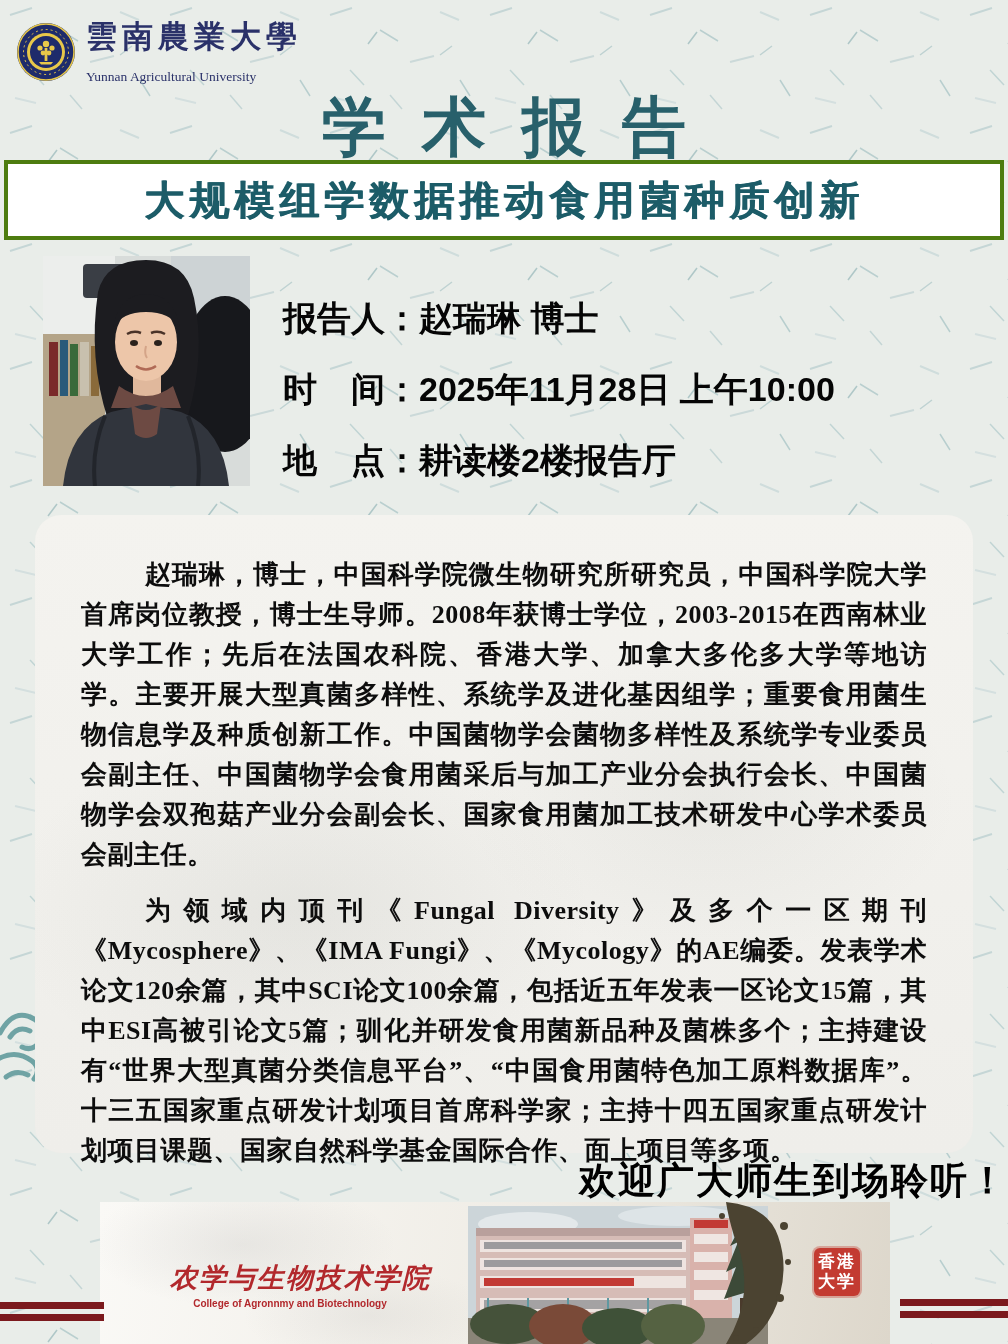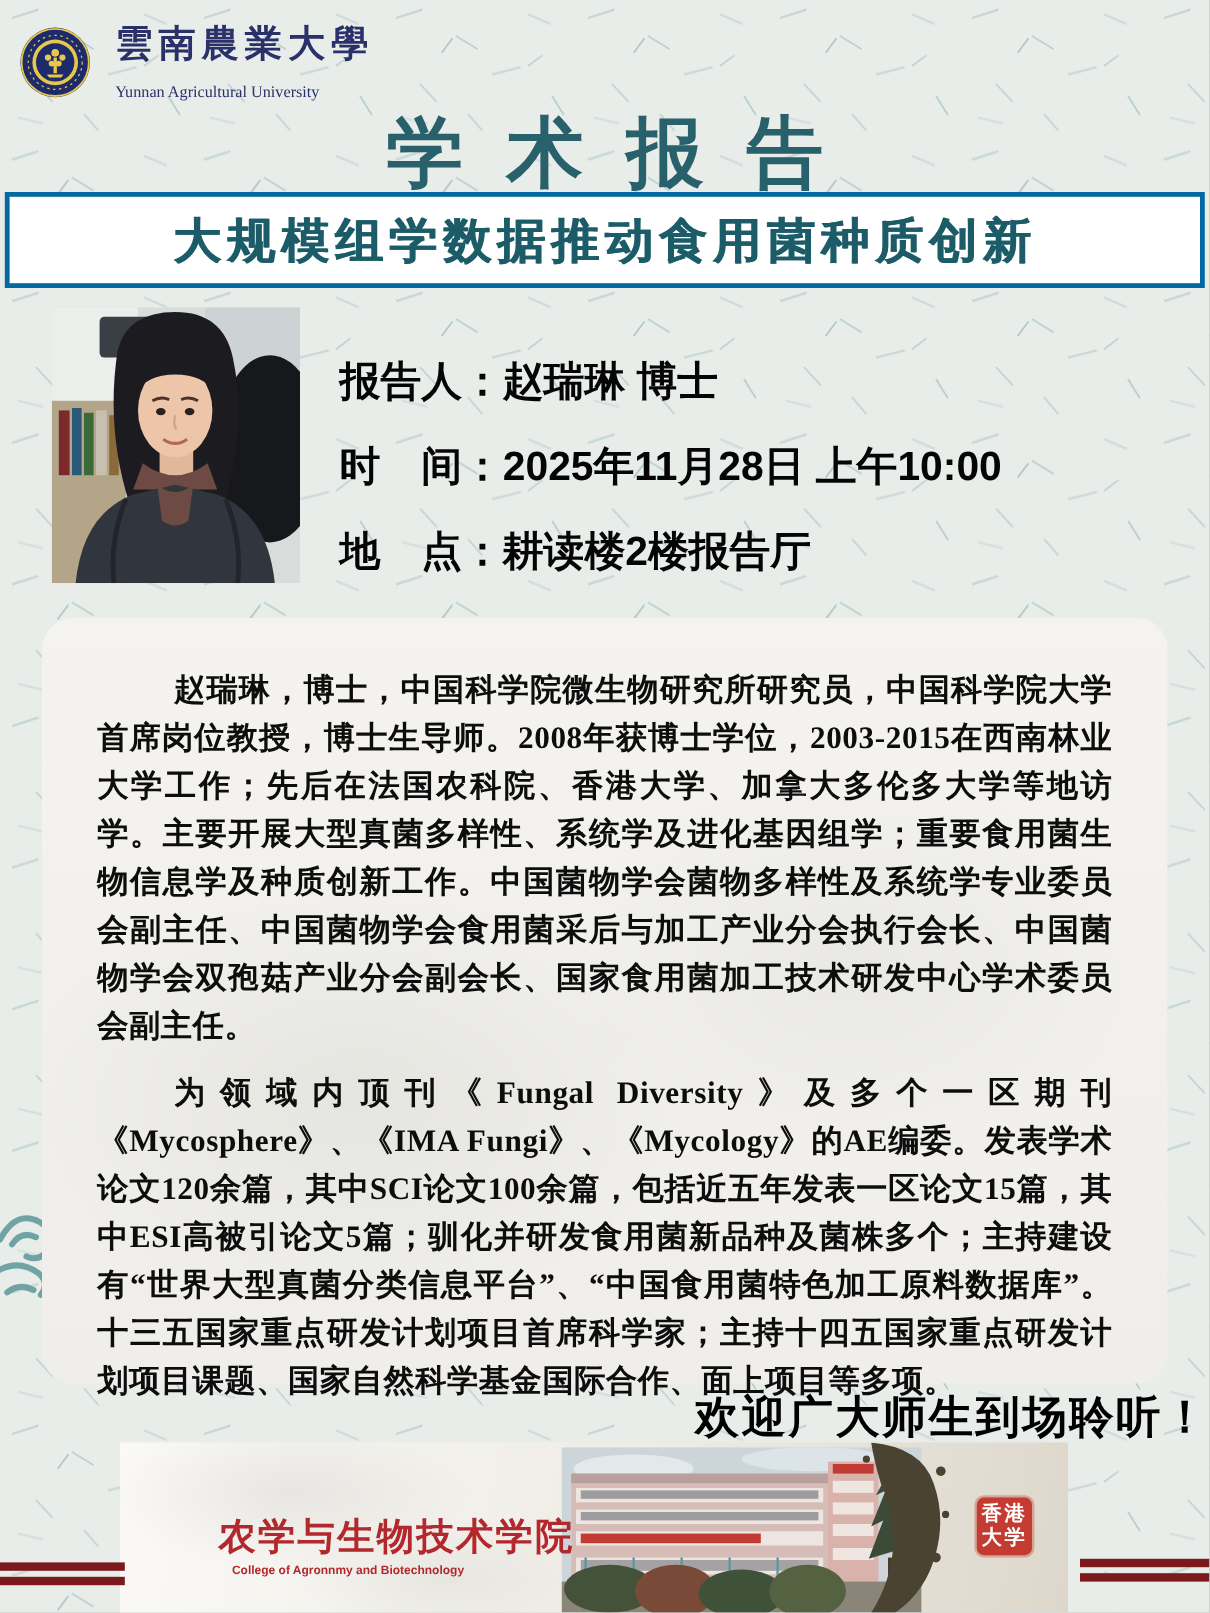--- a/index.html
+++ b/index.html
@@ -4,31 +4,31 @@
 <style>
   html,body{margin:0;padding:0;background:#b9bdb9;}
   #page{
     position:relative;width:1008px;height:1344px;margin:0 auto;
     background:#e9ede9;overflow:hidden;
     font-family:"Liberation Sans",sans-serif;
   }
   .texture{position:absolute;inset:0;z-index:0;pointer-events:none;}
 
   
-  .logo{position:absolute;left:16px;top:20px;display:flex;align-items:center;gap:20px;z-index:2;}
+  .logo{position:absolute;left:16px;top:20px;display:flex;align-items:center;gap:10px;z-index:2;}
   .logo-text{display:flex;flex-direction:column;line-height:1.1;}
   .logo-cn{font-family:"Liberation Serif",serif;font-weight:bold;font-size:31px;color:#2a3169;letter-spacing:5px;}
   .logo-en{font-family:"Liberation Serif",serif;font-size:13.5px;color:#2a3169;margin-top:16px;}
   .main-title{
     position:absolute;top:84px;left:0;width:100%;text-align:center;z-index:2;
     font-size:64px;font-weight:bold;color:#28606b;letter-spacing:36px;text-indent:36px;
   }
   .subtitle-box{
     position:absolute;left:4px;top:160px;width:992px;height:72px;z-index:2;
-    background:#ffffff;border:4px solid #0369a1;
+    background:#ffffff;border:4px solid #4d7c0f;
     display:flex;align-items:center;justify-content:center;
   }
   .subtitle-text{
     font-size:40px;font-weight:bold;color:#1c5c68;letter-spacing:5px;
     text-shadow:1px 0 0 #1c5c68;
   }
 
   
   .photo{position:absolute;left:43px;top:256px;width:207px;height:230px;z-index:2;overflow:hidden;}
   .info{position:absolute;left:283px;top:298px;z-index:2;}
@@ -57,22 +57,22 @@
   
   .footer-banner{
     position:absolute;left:100px;top:1202px;width:790px;height:142px;z-index:2;overflow:hidden;
     background:
       radial-gradient(ellipse 220px 90px at 18% 30%, rgba(140,140,140,0.14), transparent 70%),
       radial-gradient(ellipse 180px 70px at 34% 80%, rgba(150,150,150,0.12), transparent 70%),
       linear-gradient(100deg,#faf9f6 0%,#efece5 55%,#ddd7cb 100%);
   }
   .college{position:absolute;left:70px;top:58px;width:240px;text-align:center;z-index:3;}
   .college-cn{
-    font-family:"DejaVu Serif","Liberation Serif",serif;font-weight:bold;
-    font-size:31px;color:#b2282c;letter-spacing:2px;white-space:nowrap;margin-left:12px;
+    font-family:"DejaVu Serif","Liberation Serif",serif;font-style:italic;font-weight:bold;
+    font-size:27px;color:#b2282c;letter-spacing:2px;white-space:nowrap;
   }
   .college-en{font-size:10px;font-weight:bold;color:#b2282c;margin-top:2px;white-space:nowrap;}
   .building{position:absolute;left:368px;top:4px;width:300px;height:138px;}
   .inkblob{position:absolute;left:596px;top:0;width:150px;height:142px;}
   .seal{
     position:absolute;left:714px;top:46px;width:46px;height:48px;z-index:3;
     background:#c33b31;border-radius:6px;box-shadow:0 0 0 2px rgba(195,59,49,.35);
     display:flex;flex-wrap:wrap;align-content:center;justify-content:center;
   }
   .seal-text{

